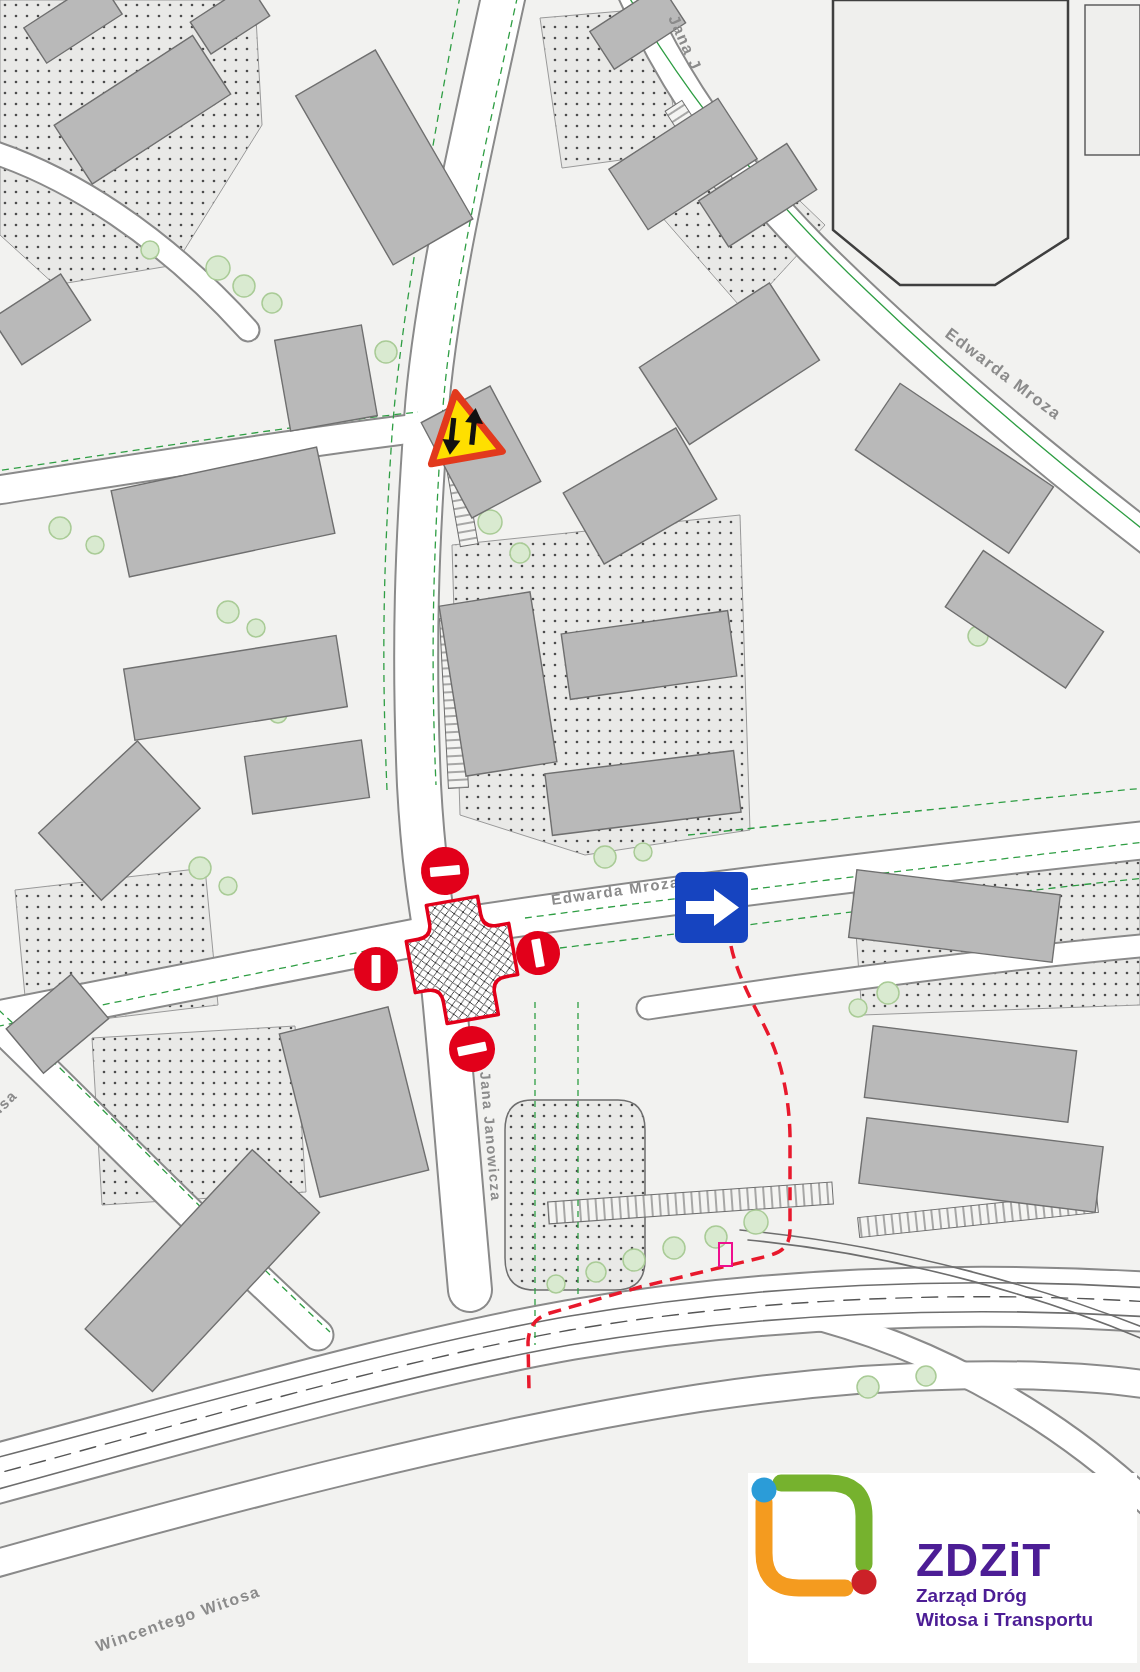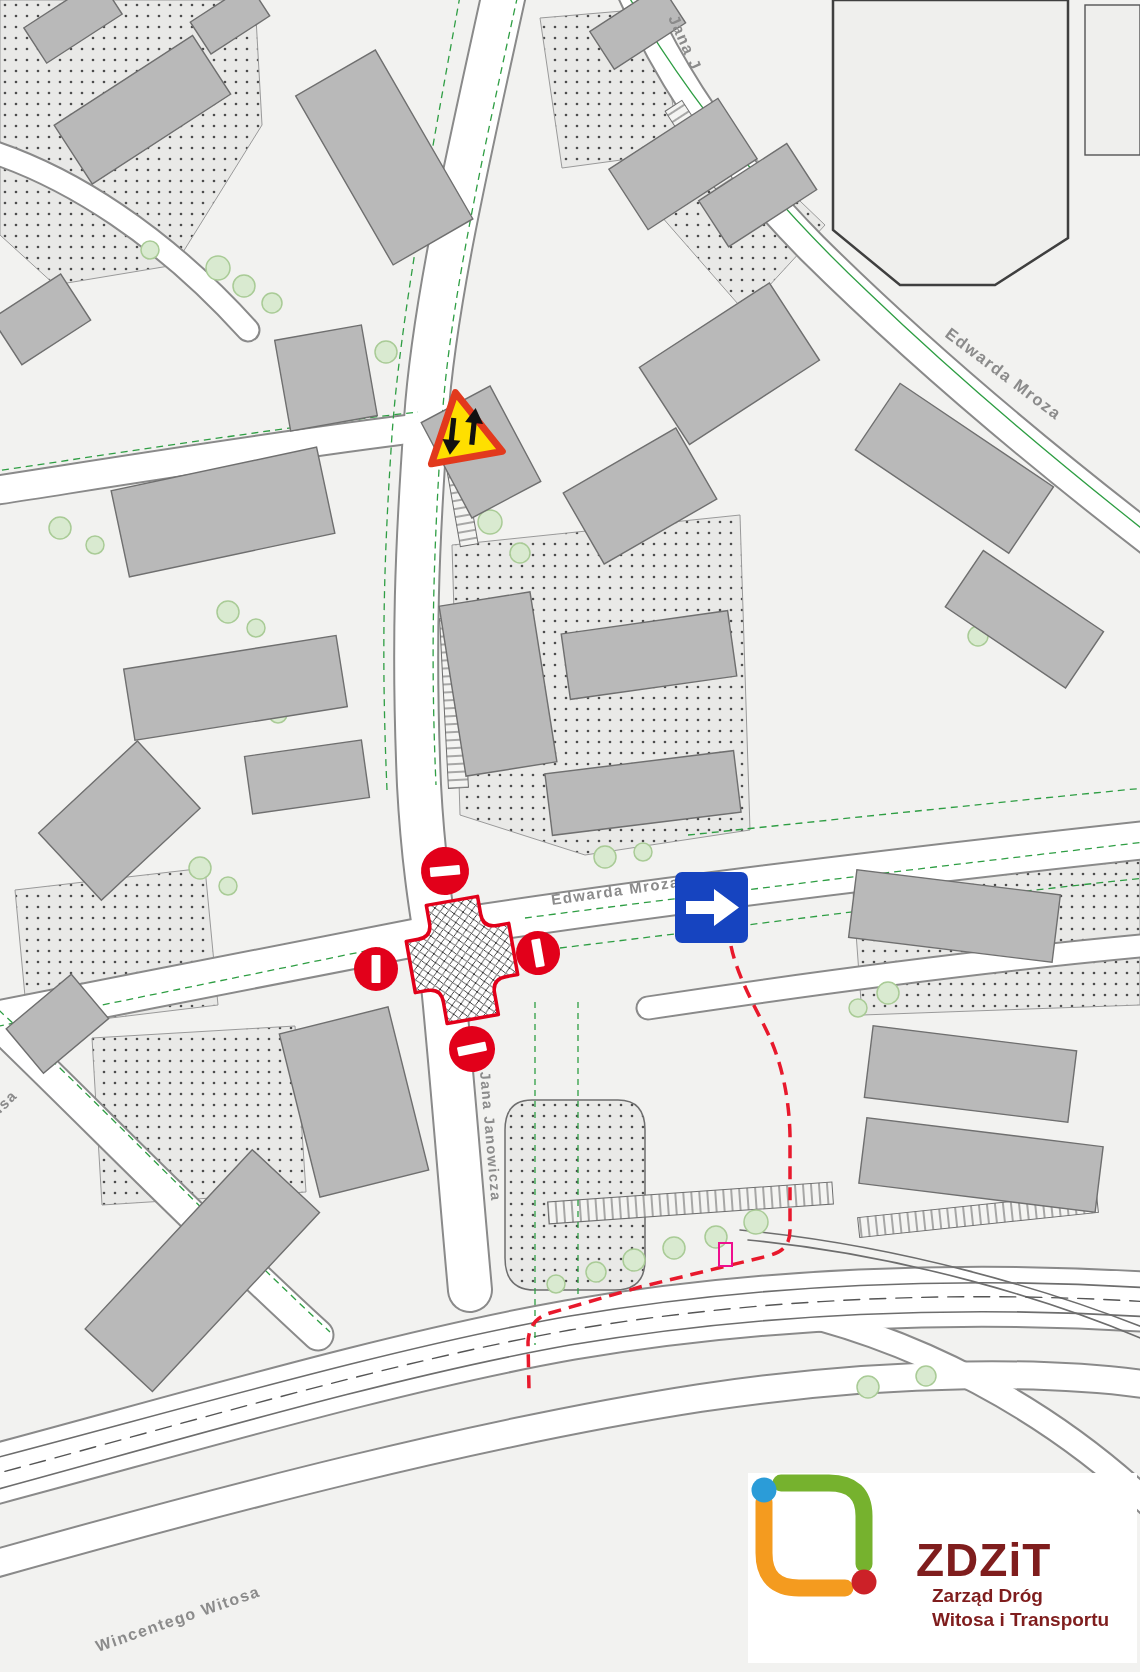--- a/index.html
+++ b/index.html
@@ -2,23 +2,23 @@
 <html><head>
 <meta charset="utf-8">
 <style>
   html,body{margin:0;padding:0;background:#ffffff;}
   .stage{position:relative;width:1140px;height:1672px;overflow:hidden;background:#f2f2f0;
          font-family:"Liberation Sans", sans-serif;}
   .stage svg{position:absolute;left:0;top:0;}
   .street-label{fill:#8b8b8b;font-weight:600;letter-spacing:1.5px;}
   .logo-box{position:absolute;left:748px;top:1473px;width:389px;height:190px;background:#ffffff;}
   .logo-mark{position:absolute;left:28px;top:8px;}
-  .logo-text{position:absolute;left:168px;top:64px;color:#7f1d1d;}
+  .logo-text{position:absolute;left:168px;top:64px;color:#4c1d95;}
   .logo-abbr{font-size:46px;font-weight:bold;line-height:1;letter-spacing:1px;}
-  .logo-line{font-size:19px;font-weight:bold;line-height:1.15;margin-top:2px;margin-left:16px;}
+  .logo-line{font-size:19px;font-weight:bold;line-height:1.15;margin-top:2px;}
 </style>
 </head>
 <body>
 
 <div class="stage">
 <svg width="1140" height="1672" viewBox="0 0 1140 1672">
   <defs>
     <pattern id="dots" width="11" height="11" patternUnits="userSpaceOnUse">
       <rect width="11" height="11" fill="#e9e9e7"></rect>
       <circle cx="5" cy="5" r="1.3" fill="#4d4d4d"></circle>

